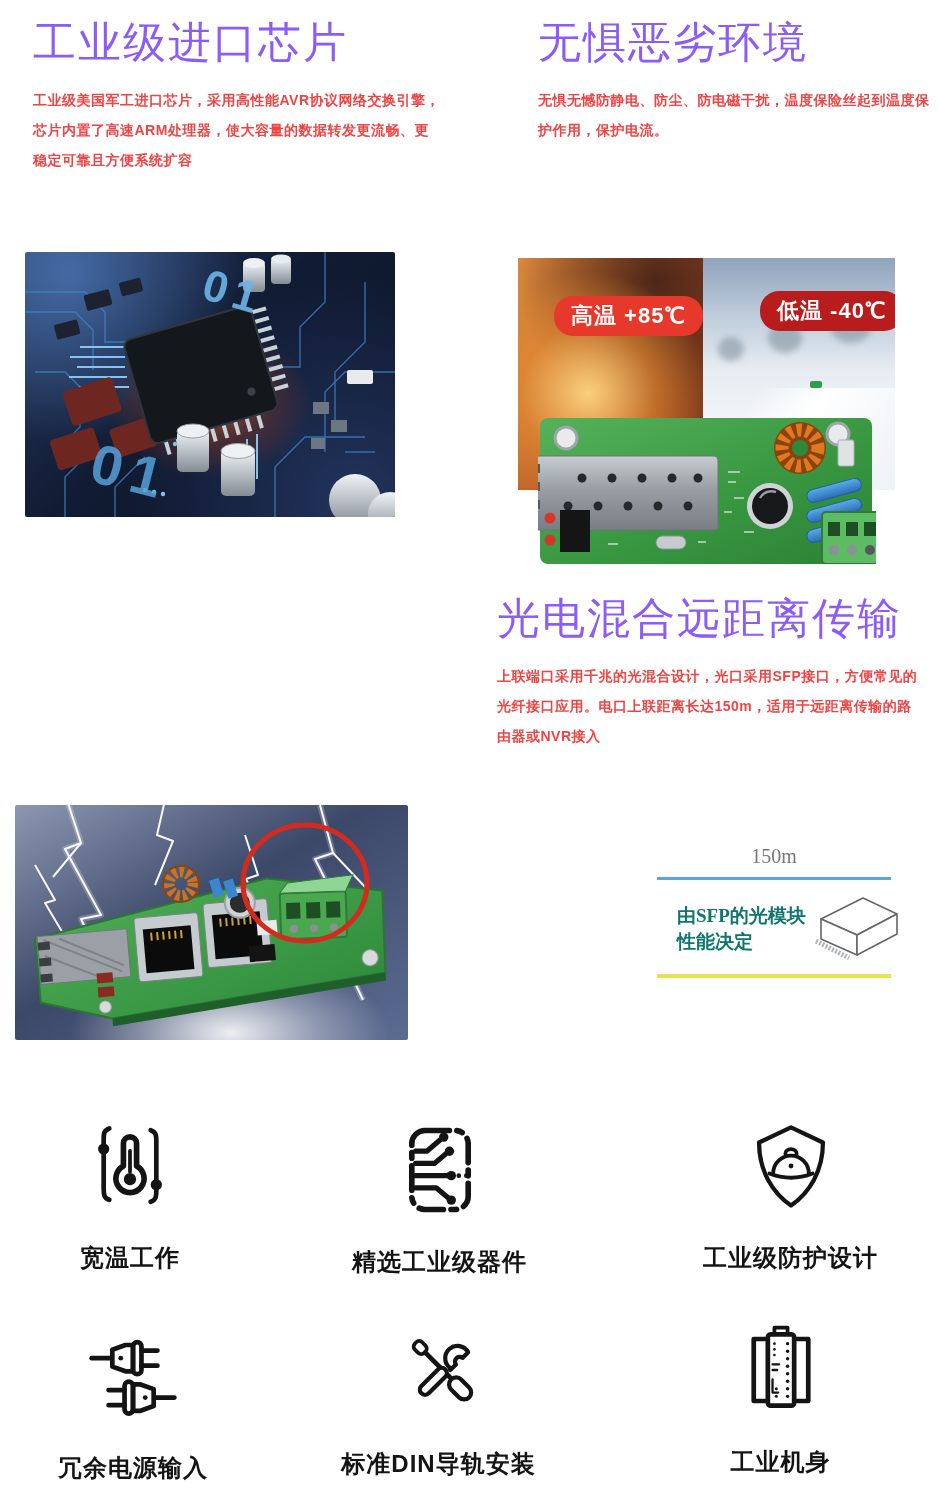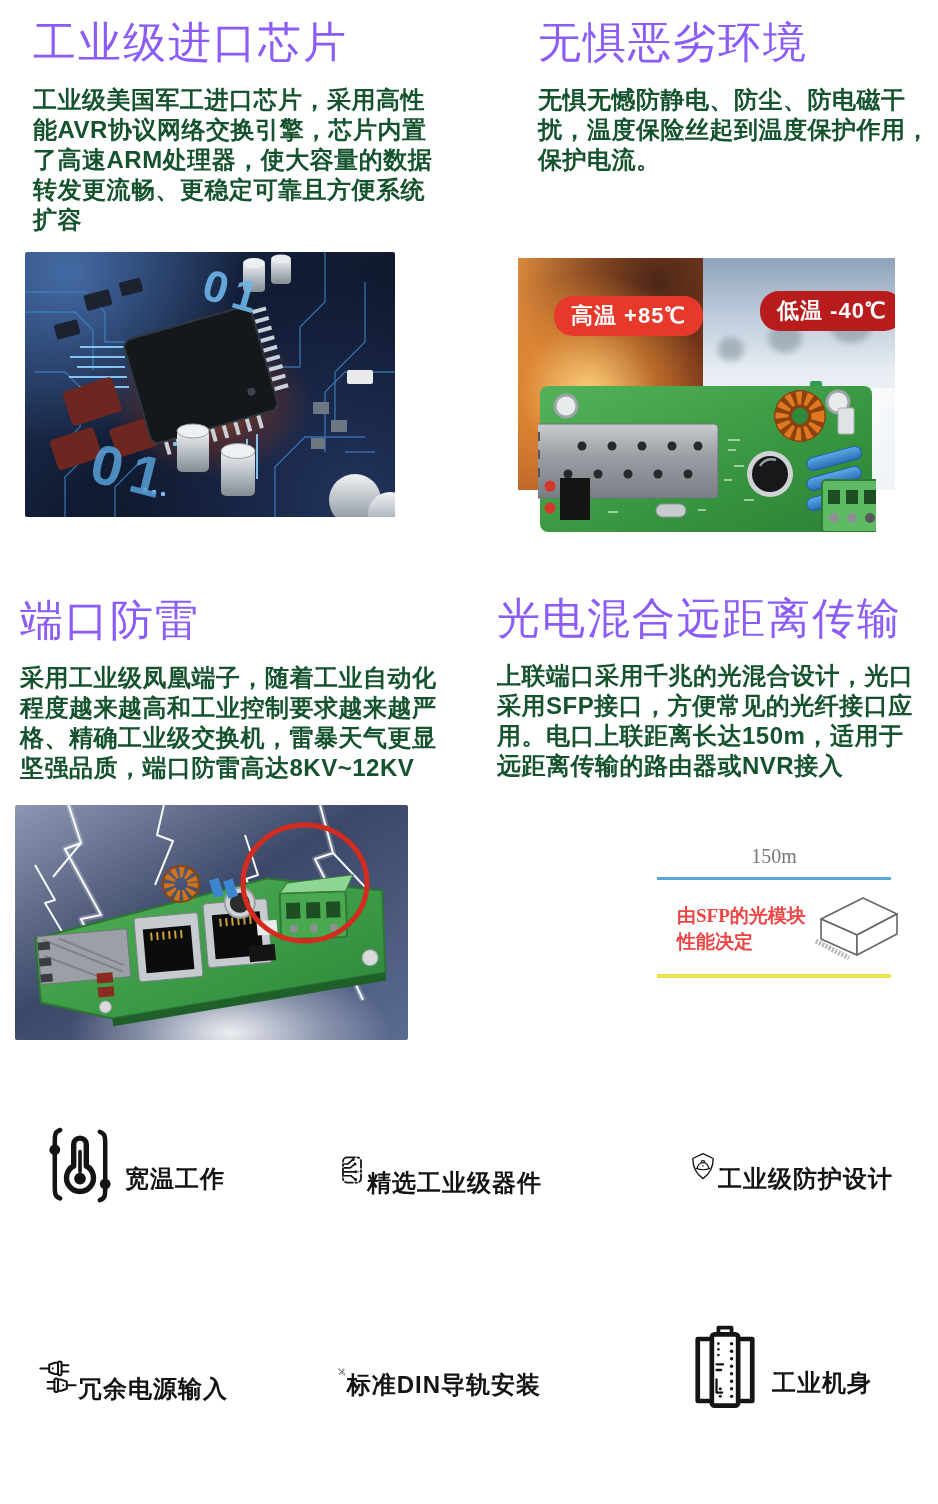--- a/index.html
+++ b/index.html
@@ -1,33 +1,33 @@
 <!DOCTYPE html>
 <html><head>
 <meta charset="utf-8">
 <style>
   html,body{margin:0;padding:0;background:#ffffff;}
   #canvas{position:relative;width:938px;height:1504px;background:#fff;overflow:hidden;
           font-family:"Liberation Sans",sans-serif;color:#222;}
   .abs{position:absolute;}
   .sec h2{margin:0;font-size:43px;font-weight:500;color:#8b5cf6;letter-spacing:2px;line-height:1.15;}
-  .sec p{margin:0;font-size:24px;line-height:30px;font-weight:700;color:#14532d;letter-spacing:.5px;}
+  .sec p{margin:0;font-size:14px;line-height:30px;font-weight:700;color:#ef4444;letter-spacing:.5px;}
   .sec .gap{height:18px;}
   
   .photo1{left:25px;top:252px;width:370px;height:265px;overflow:hidden;border-radius:2px;
     background:
       radial-gradient(circle at 12% 8%, rgba(96,150,225,.55), transparent 42%),
       radial-gradient(circle at 90% 95%, rgba(46,70,125,.65), transparent 55%),
       linear-gradient(135deg,#263a62 0%,#111c34 45%,#0b1122 100%);}
   .photo1 svg{position:absolute;left:0;top:0;}
   .digits{position:absolute;font-weight:700;color:#6db5e8;opacity:.9;line-height:1;}
   .d1{left:178px;top:18px;font-size:44px;letter-spacing:6px;transform:rotate(16deg);}
   .d2{left:66px;top:192px;font-size:56px;letter-spacing:9px;transform:rotate(14deg);color:#57a0d8;opacity:.85;}
   
-  .photo2{left:518px;top:258px;width:377px;height:274px;}
+  .photo2{left:518px;top:258px;width:377px;height:306px;}
   .backdrop{position:absolute;left:0;top:0;right:0;height:232px;overflow:hidden;}
   .fire{position:absolute;left:0;top:0;bottom:0;width:49%;
     background:
       radial-gradient(circle at 38% 58%, rgba(255,214,130,.95), rgba(233,146,54,.55) 38%, transparent 68%),
       radial-gradient(circle at 75% 10%, rgba(58,30,22,.85), transparent 55%),
       linear-gradient(115deg,#d98a3e 0%,#c06428 40%,#94421c 75%,#6e3420 100%);}
   .snow{position:absolute;right:0;top:0;bottom:0;width:51%;
     background:linear-gradient(180deg,#8fa3bb 0%,#b9c8d8 22%,#e6ecf2 48%,#f3f6f9 72%,#d5dde5 100%);}
   .road{position:absolute;left:18%;right:-12%;top:56%;bottom:0;transform:skewX(-22deg);
     background:linear-gradient(100deg,transparent 0%,#ffffff 35%,#eef2f6 100%);}
@@ -37,25 +37,25 @@
          padding:5px 17px;border-radius:19px;white-space:nowrap;}
   .badge.hot{left:36px;top:38px;background:#e6392b;}
   .badge.cold{left:242px;top:33px;background:#b91c1c;}
   .pcb2{position:absolute;left:20px;bottom:0;width:338px;height:152px;}
   
   .photo3{left:15px;top:805px;width:393px;height:235px;overflow:hidden;border-radius:2px;}
   
   .diagram{left:655px;top:845px;width:238px;height:140px;font-family:Liberation Serif, serif;}
   .dg-dist{position:absolute;left:0;right:0;top:0;text-align:center;font-size:20px;color:#777;font-weight:400;}
   .dg-line-top{position:absolute;left:2px;right:2px;top:32px;height:3px;background:#58a8da;}
-  .dg-note{position:absolute;left:22px;top:58px;font-size:19px;line-height:26px;font-weight:700;color:#ef4444;}
+  .dg-note{position:absolute;left:22px;top:58px;font-size:19px;line-height:26px;font-weight:700;color:#0f766e;}
   .dg-box{position:absolute;left:158px;top:44px;}
   .dg-line-bottom{position:absolute;left:2px;right:2px;top:129px;height:4px;background:#ece34e;}
   
-  .feature{position:absolute;display:flex;flex-direction:row;align-items:center;}
+  .feature{position:absolute;display:flex;flex-direction:column;align-items:center;}
   .feature .icon{width:94px;height:100px;}
   .feature .label{margin-top:26px;font-size:24px;font-weight:700;color:#141414;letter-spacing:1px;white-space:nowrap;}
   .fi{stroke:#141414;fill:none;stroke-linecap:round;stroke-linejoin:round;}
 </style>
 </head>
 <body>
 
 <div id="canvas">
 
   <div class="abs sec" style="left:33px;top:18px;width:410px;">
@@ -255,25 +255,20 @@
         <rect x="6" y="6" width="12" height="14" fill="#1d4f23"></rect>
           <rect x="24" y="6" width="12" height="14" fill="#1d4f23"></rect>
           <rect x="42" y="6" width="12" height="14" fill="#1d4f23"></rect>
         <circle cx="12" cy="34" r="5" fill="#8c9094"></circle>
           <circle cx="30" cy="34" r="5" fill="#8c9094"></circle>
           <circle cx="48" cy="34" r="5" fill="#55595c"></circle>
       </g>
     </svg>
   </div>
 
-  <div class="abs sec" style="left:20px;top:596px;width:430px;">
-    <h2>端口防雷</h2>
-    <div class="gap"></div>
-    <p>采用工业级凤凰端子，随着工业自动化程度越来越高和工业控制要求越来越严格、精确工业级交换机，雷暴天气更显坚强品质，端口防雷高达8KV~12KV</p>
-  </div>
 
   <div class="abs sec" style="left:497px;top:594px;width:428px;">
     <h2>光电混合远距离传输</h2>
     <div class="gap"></div>
     <p>上联端口采用千兆的光混合设计，光口采用SFP接口，方便常见的光纤接口应用。电口上联距离长达150m，适用于远距离传输的路由器或NVR接入</p>
   </div>
 
   <div class="abs photo3">
     <svg width="393" height="235" viewBox="0 0 393 235">
       <defs>

